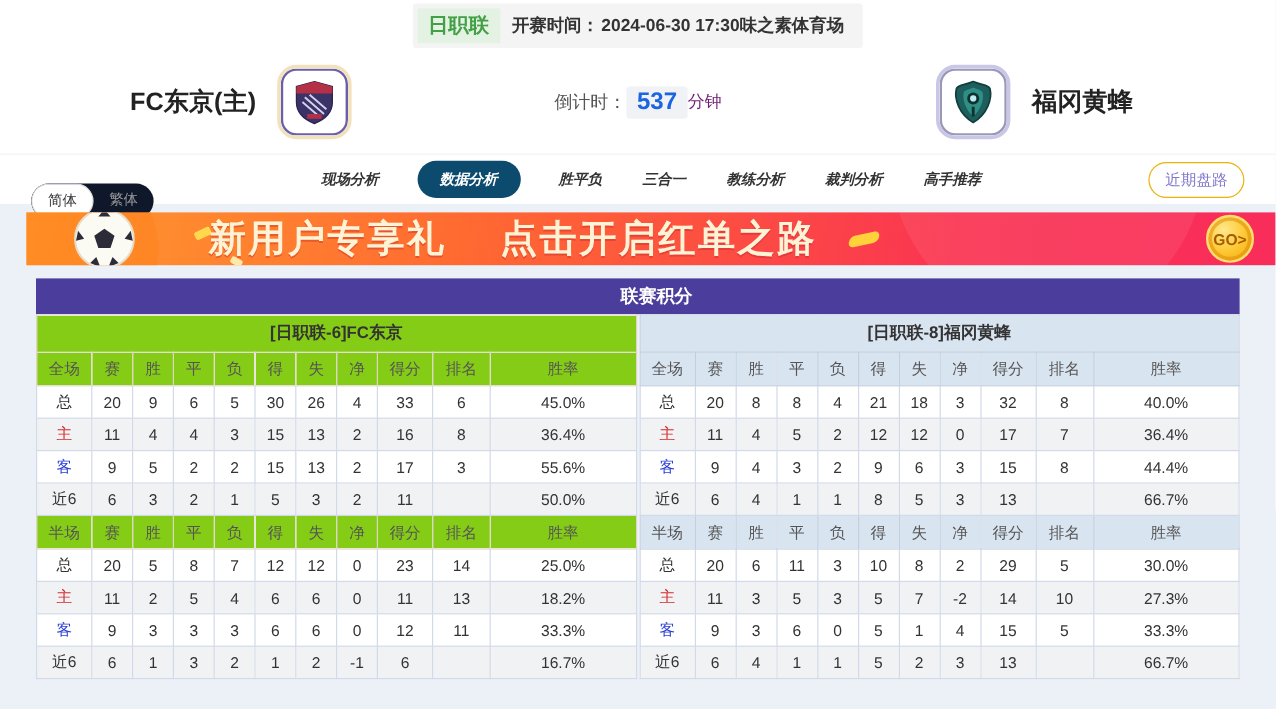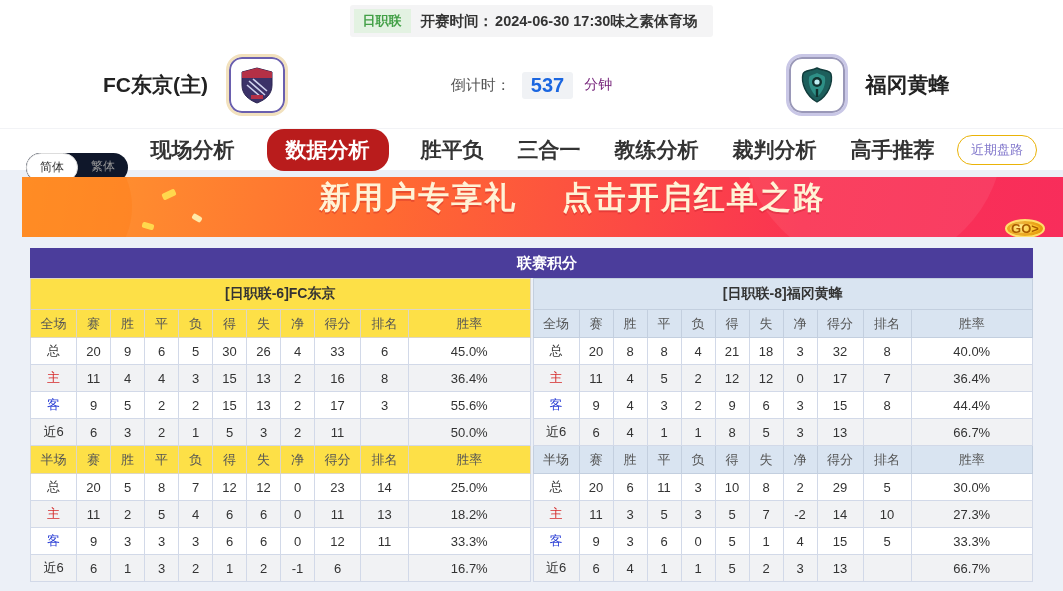--- a/index.html
+++ b/index.html
@@ -2,53 +2,53 @@
 <html><head>
 <meta charset="utf-8">
 <style>
   * { box-sizing: border-box; margin: 0; padding: 0; }
   html,body { width:1063px; height:591px; overflow:hidden; }
   body { font-family:"Liberation Sans","DejaVu Sans",sans-serif; background:#fff; color:#333; }
 
   
   .topbar { height:42px; display:flex; justify-content:center; align-items:center; background:#fff; }
   .strip { display:inline-flex; align-items:center; background:#f4f4f5; border-radius:3px; padding:4px 16px 4px 4px; }
-  .league-badge { background:#e3f2e2; color:#43a047; font-size:13px; font-weight:bold; padding:3px 9px; border-radius:0; margin-right:10px; }
+  .league-badge { background:#e3f2e2; color:#43a047; font-size:17px; font-weight:bold; padding:3px 9px; border-radius:0; margin-right:10px; }
   .kick { font-size:14.5px; font-weight:bold; color:#333; }
   .kick .venue { }
   .kick .ktime { margin-left:2px; }
 
   
   .teams-header { height:86px; display:grid; grid-template-columns:1fr auto 1fr; align-items:center; background:#fff; }
   .side-group { display:flex; align-items:center; justify-content:center; gap:18px; }
   .team-name { font-size:21px; font-weight:bold; color:#222; }
   .logo { width:62px; height:62px; border-radius:16px; background:#fff; display:flex; align-items:center; justify-content:center; }
   .home-logo { border:3px solid #f2e1bd; box-shadow: inset 0 0 0 2px #6a5fae; }
   .away-logo { border:3px solid #c9c7e6; box-shadow: inset 0 0 0 2px #9a98b8; }
-  .countdown { display:flex; align-items:center; gap:11px; font-size:15px; color:#555; padding:0 60px; }
+  .countdown { display:flex; align-items:center; gap:0; font-size:15px; color:#555; padding:0 60px; }
   .cd-num { background:#f0f2f5; color:#1b66e0; font-size:20px; font-weight:bold; padding:2px 9px; border-radius:3px; }
   .cd-unit { font-size:14px; color:#701a75; }
 
   
   .nav { height:42px; display:flex; align-items:center; background:#fff; border-top:1px solid #f2f3f6; padding:0 26px; }
   .lang-toggle { display:inline-flex; background:#0f172a; border-radius:16px; overflow:hidden; font-size:12px;margin-top:36px; }
   .lang-seg { padding:5px 13px; color:#999; cursor:pointer; }
   .lang-seg.on { background:#fff; color:#333; border:1px solid #ddd; border-radius:16px; }
   .nav-tabs { display:flex; align-items:center; gap:30px; margin:0 auto; }
-  .tab { font-size:21px; font-weight:bold; color:#333; cursor:pointer; padding:6px 2px; }
-  .tab.active { background:#b91c1c; color:#fff; border-radius:17px; padding:7px 19px; }
+  .tab { font-size:12px; font-weight:bold; color:#333; cursor:pointer; padding:6px 2px;font-style:italic; }
+  .tab.active { background:#0c4a6e; color:#fff; border-radius:17px; padding:7px 19px; }
   .recent-btn { font-size:13px; color:#8278cc; border:1px solid #eab308; background:#fff; border-radius:15px; padding:5px 13px; cursor:pointer; }
 
   
   .content { height:421px; background:#ecf0f7; padding-top:7px; }
 
   
-  .banner { position:relative; margin-left:22px; height:60px; overflow:hidden;
+  .banner { position:relative; margin-left:22px; height:44px; overflow:hidden;
             background:linear-gradient(100deg,#ff9a2e 0%,#ff6a31 35%,#fa3352 75%,#f82d5b 100%);
-            display:flex; align-items:center; cursor:pointer;flex-direction:column; }
+            display:flex; align-items:center; cursor:pointer; }
   .deco { position:absolute; border-radius:50%; }
   .c1 { width:150px; height:150px; left:-40px; top:-45px; background:rgba(255,130,30,.55); }
   .c2 { width:260px; height:260px; right:60px; top:-170px; background:rgba(255,255,255,.07); }
   .ball { margin-left:38px; z-index:1; }
   .confetti { position:absolute; background:#ffd84d; border-radius:2px; z-index:1; }
   .f1 { width:14px; height:7px; left:140px; top:14px; transform:rotate(-25deg); }
   .f2 { width:10px; height:6px; left:170px; top:38px; transform:rotate(30deg); background:#ffe9a8; }
   .f3 { width:12px; height:6px; left:120px; top:46px; transform:rotate(15deg); }
   .banner-text { z-index:1; margin-left:60px; font-size:31px; font-weight:bold; color:#fff3d6; letter-spacing:2px;
                  text-shadow:0 2px 0 rgba(190,30,40,.35); white-space:nowrap; }
@@ -63,21 +63,21 @@
   
   .league { margin:11px 30px 0 30px; }
   .table-title { height:30px; background:#4b3d9b; color:#fff; font-size:15px; font-weight:bold;
                  display:flex; align-items:center; justify-content:center;padding-left:31px; }
   .tables { display:flex; background:#ecf0f7; gap:2px; }
   table.stat-table { border-collapse:collapse; table-layout:fixed; width:501px; background:#fff; font-size:13px; }
   .stat-table td { border:1px solid #d2d9e8; text-align:center; height:27px; padding:0 2px; color:#333;
                    overflow:hidden; white-space:nowrap; }
   .stat-table tr.team-header td { height:31px; font-size:14px; font-weight:bold; color:#333; }
   .stat-table tr.cols td { height:28px; color:#555; }
-  .home-side tr.team-header td, .home-side tr.cols td { background:#fde047; border-color:#ddd6c4; }
+  .home-side tr.team-header td, .home-side tr.cols td { background:#84cc16; border-color:#ddd6c4; }
   .away-side tr.team-header td, .away-side tr.cols td { background:#d9e4f1; border-color:#c3cfdf; }
   .stat-table tr.alt td { background:#f1f2f4; }
   .stat-table td.lbl-red { color:#d codice52b2b; }
   .stat-table td.lbl-red { color:#d52b2b; }
   .stat-table td.lbl-blue { color:#2b3fd5; }
 </style>
 </head>
 <body>
 
 <div class="topbar">

